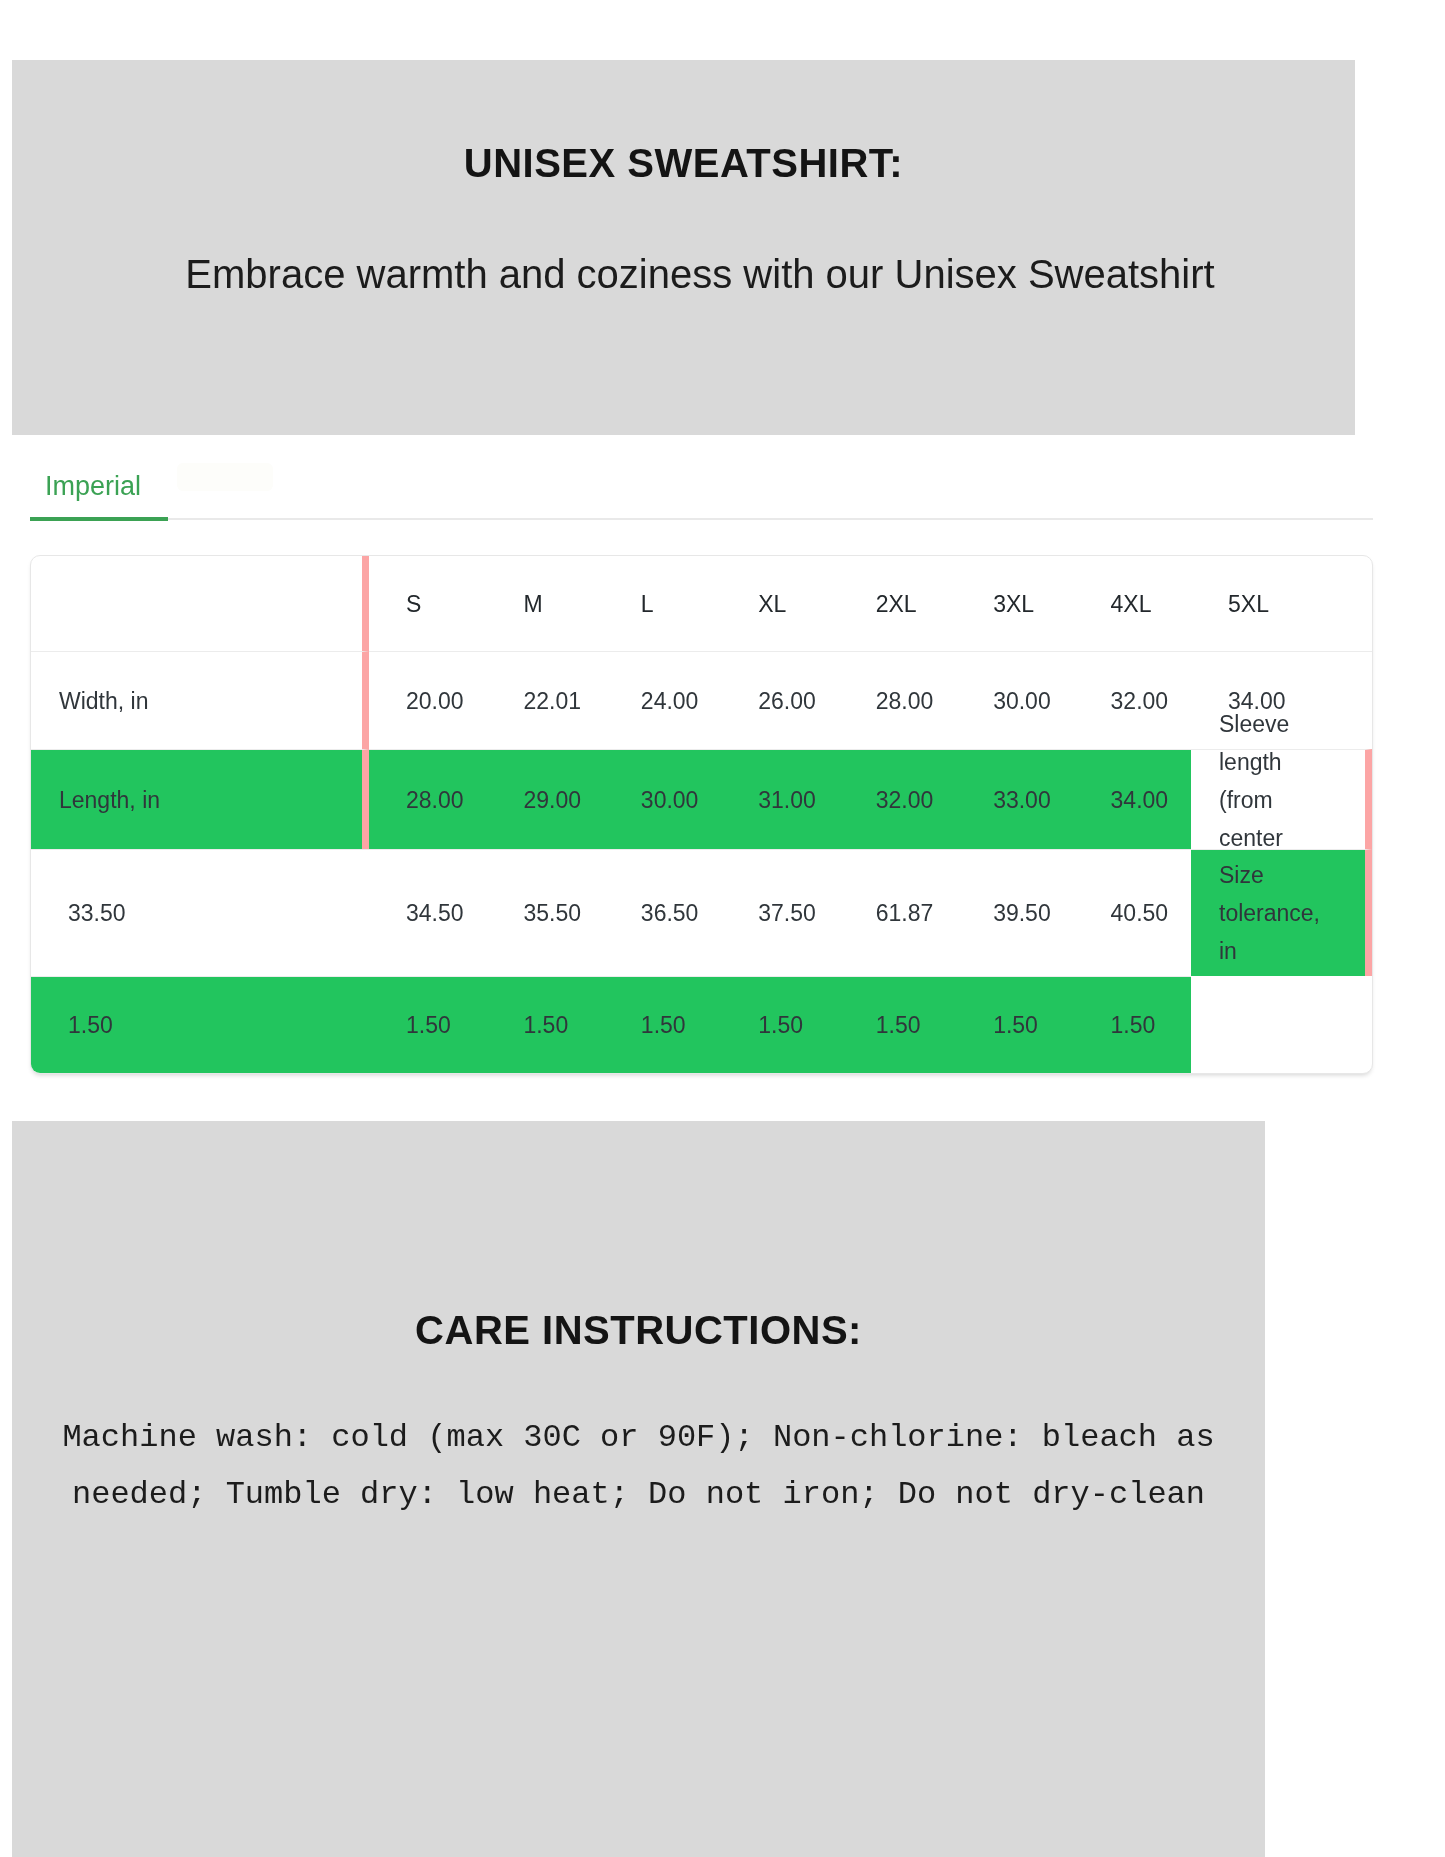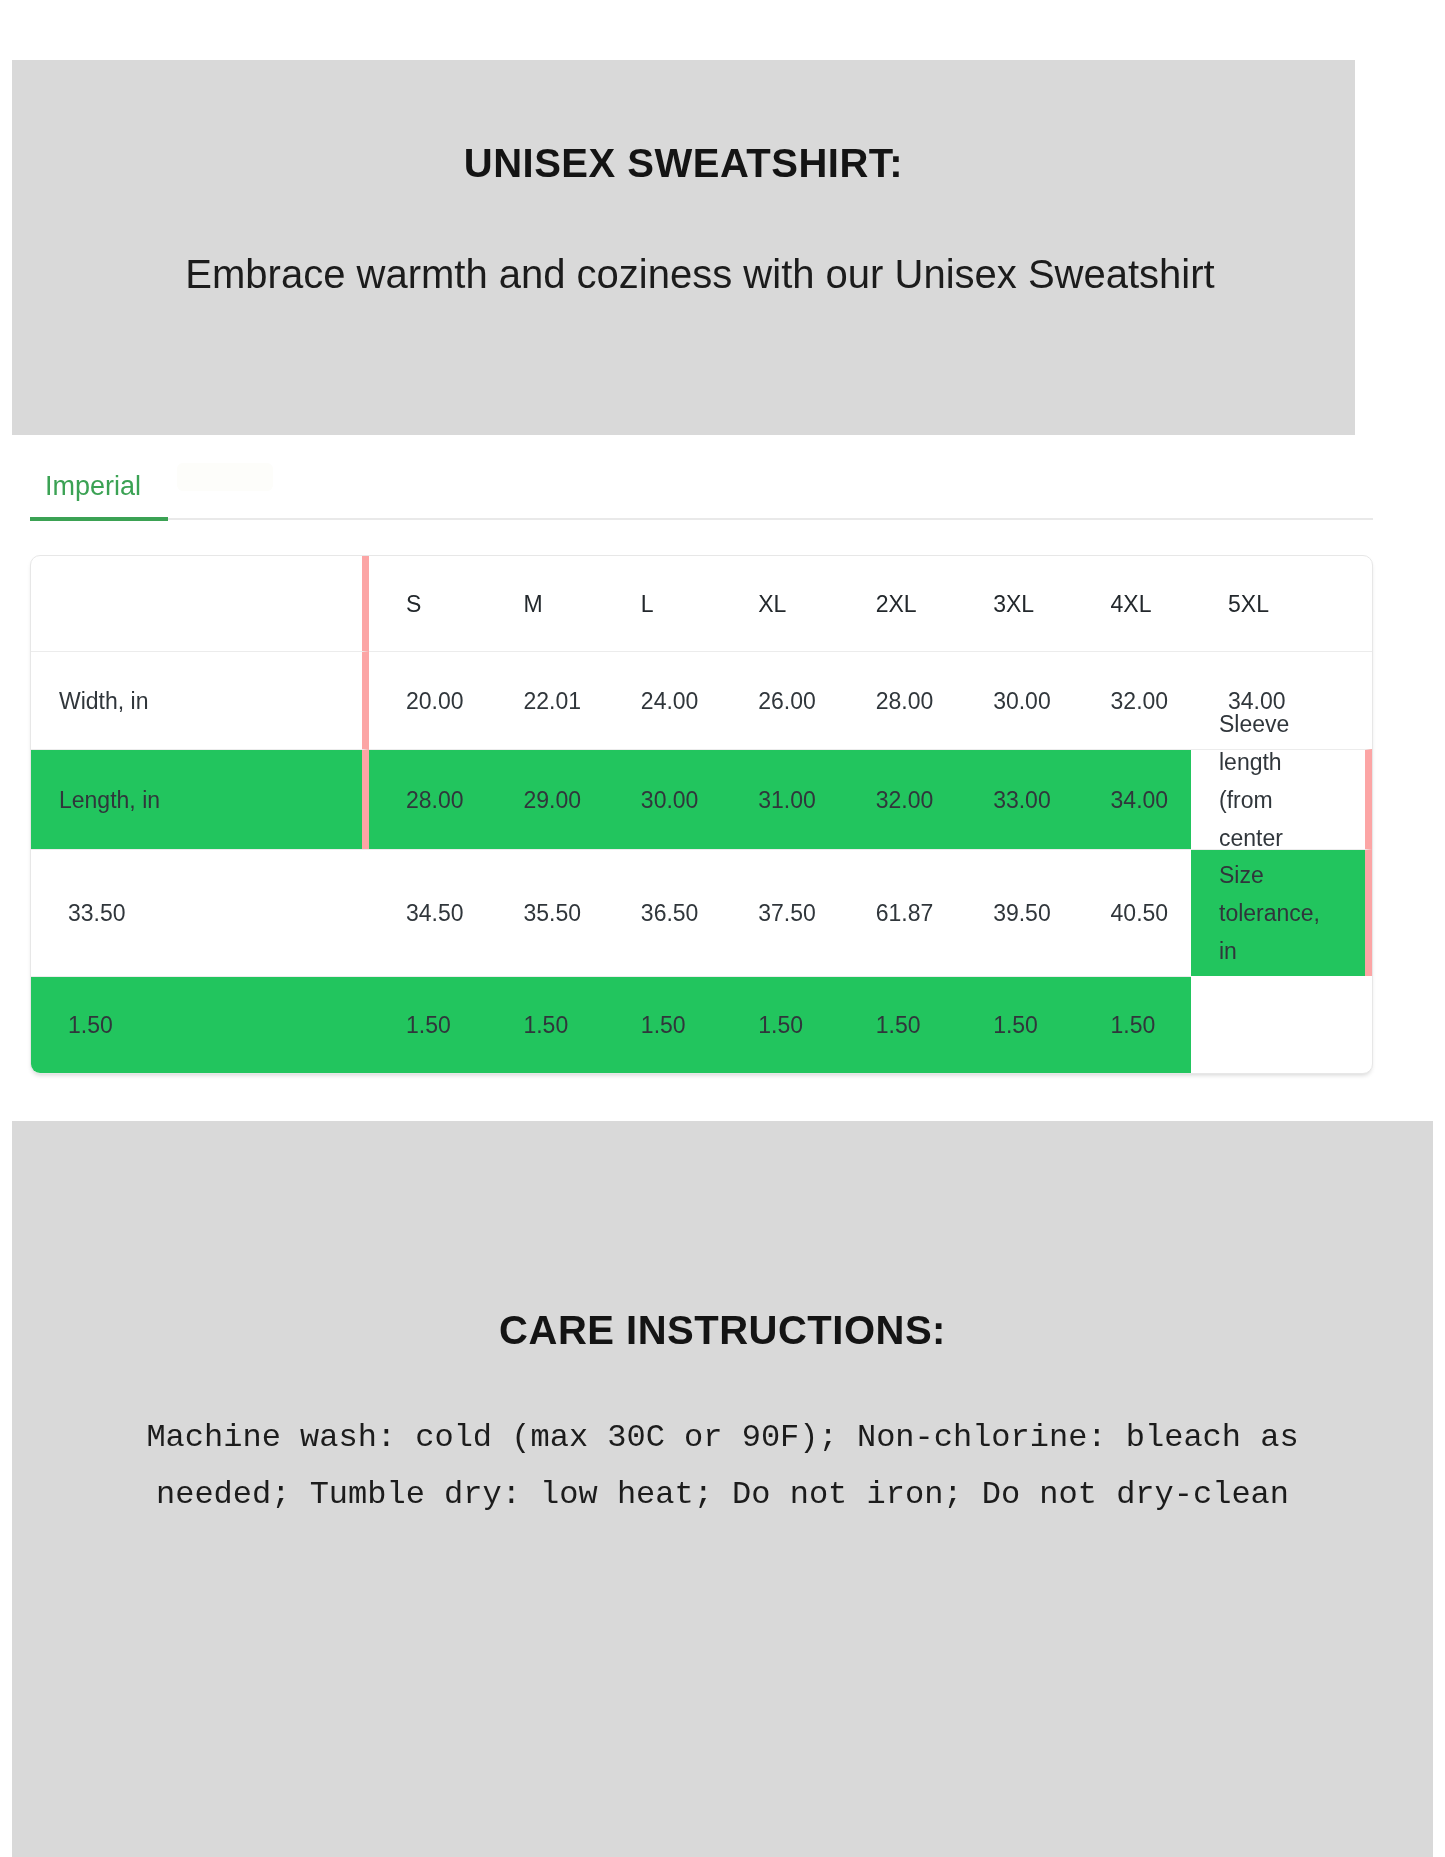--- a/index.html
+++ b/index.html
@@ -23,21 +23,21 @@
   }
   .banner-top {
     left: 12px;
     top: 60px;
     width: 1343px;
     height: 375px;
   }
   .banner-bottom {
     left: 12px;
     top: 1121px;
-    width: 1421px;
+    width: 1253px;
     height: 736px;
   }
   .banner h1, .banner h2 {
     position: absolute;
     left: 0;
     right: 0;
     margin: 0;
     text-align: center;
     font-size: 40px;
     line-height: 48px;

